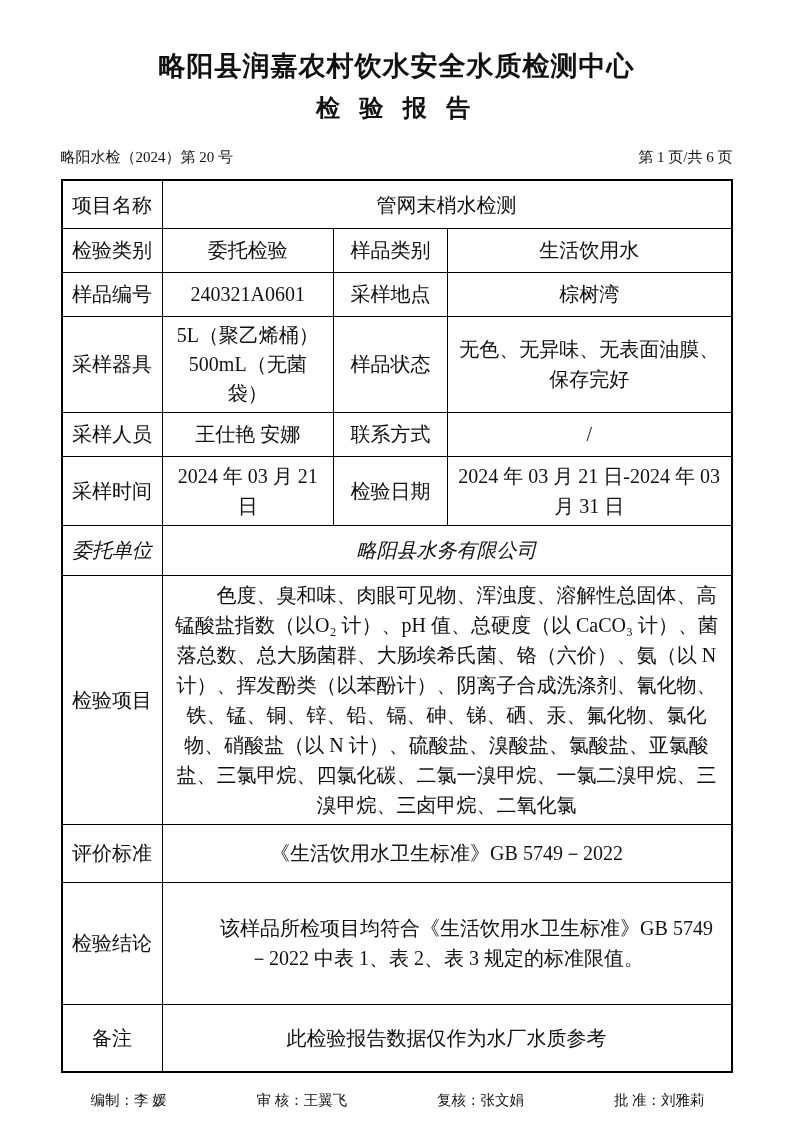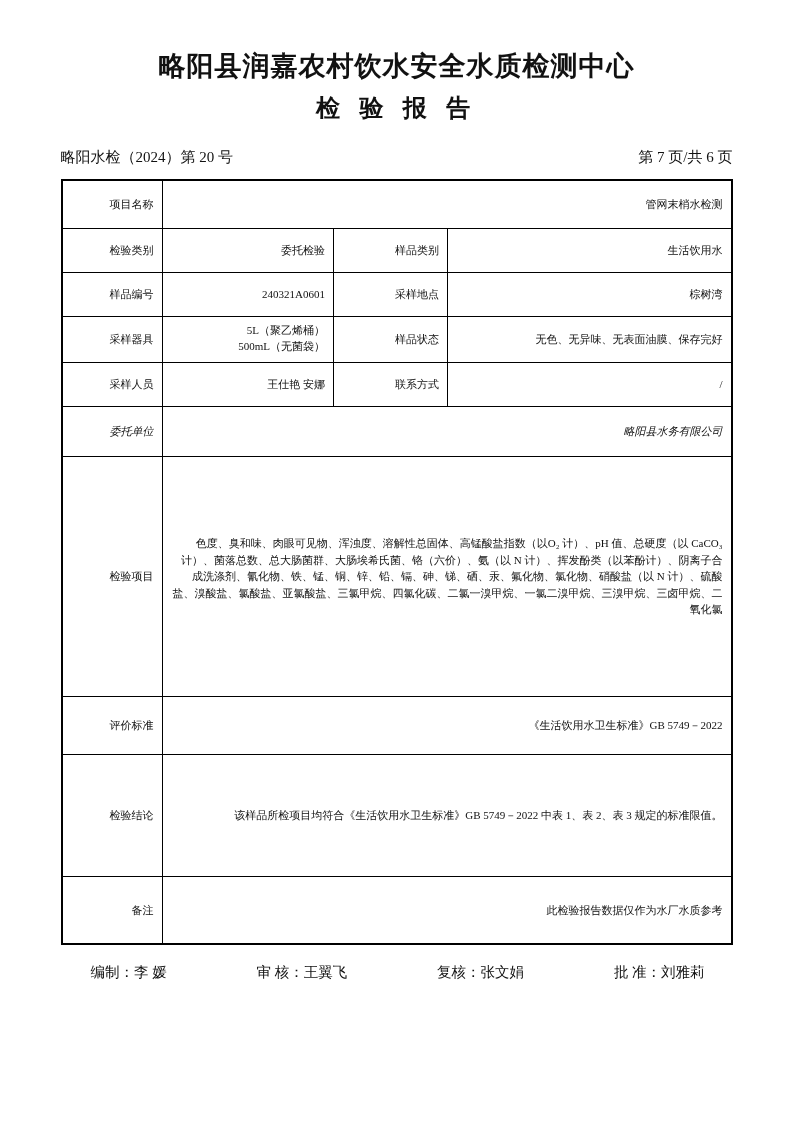--- a/index.html
+++ b/index.html
@@ -45,22 +45,22 @@
     margin-bottom: 12px;
   }
   table.report {
     width: 100%;
     border-collapse: collapse;
     table-layout: fixed;
     border: 2px solid #000;
   }
   table.report td {
     border: 1.5px solid #000;
-    font-size: 11px;
-    text-align: right;
+    font-size: 20px;
+    text-align: center;
     vertical-align: middle;
     padding: 4px 8px;
     line-height: 1.5;
   }
   col.c1 { width: 15.0%; }
   col.c2 { width: 25.6%; }
   col.c3 { width: 17.0%; }
   col.c4 { width: 42.4%; }
   tr.r48 { height: 48px; }
   tr.r44 { height: 44px; }
@@ -96,21 +96,21 @@
 <body>
 
 <div class="page">
   <div class="content">
 
     <div class="doc-title">略阳县润嘉农村饮水安全水质检测中心</div>
     <div class="report-title">检 验 报 告</div>
 
     <div class="meta-row">
       <span>略阳水检（2024）第 20 号</span>
-      <span>第 7 页/共 6 页</span>
+      <span>第 1 页/共 6 页</span>
     </div>
 
     <table class="report">
       <colgroup>
         <col class="c1">
           <col class="c2">
           <col class="c3">
           <col class="c4">
       </colgroup>
       <tbody>
@@ -138,20 +138,26 @@
           </td>
           <td>样品状态</td>
           <td>无色、无异味、无表面油膜、保存完好</td>
         </tr>
         <tr class="r44">
           <td>采样人员</td>
           <td>王仕艳 安娜</td>
           <td>联系方式</td>
           <td>/</td>
         </tr>
+        <tr class="r44">
+          <td>采样时间</td>
+          <td>2024 年 03 月 21 日</td>
+          <td>检验日期</td>
+          <td>2024 年 03 月 21 日-2024 年 03 月 31 日</td>
+        </tr>
         <tr class="r50">
           <td>委托单位</td>
           <td colspan="3">略阳县水务有限公司</td>
         </tr>
         <tr class="r234">
           <td>检验项目</td>
           <td colspan="3" class="longtext">色度、臭和味、肉眼可见物、浑浊度、溶解性总固体、高锰酸盐指数（以O₂ 计）、pH 值、总硬度（以 CaCO₃ 计）、菌落总数、总大肠菌群、大肠埃希氏菌、铬（六价）、氨（以 N 计）、挥发酚类（以苯酚计）、阴离子合成洗涤剂、氰化物、铁、锰、铜、锌、铅、镉、砷、锑、硒、汞、氟化物、氯化物、硝酸盐（以 N 计）、硫酸盐、溴酸盐、氯酸盐、亚氯酸盐、三氯甲烷、四氯化碳、二氯一溴甲烷、一氯二溴甲烷、三溴甲烷、三卤甲烷、二氧化氯</td>
         </tr>
         <tr class="r58">
           <td>评价标准</td>

